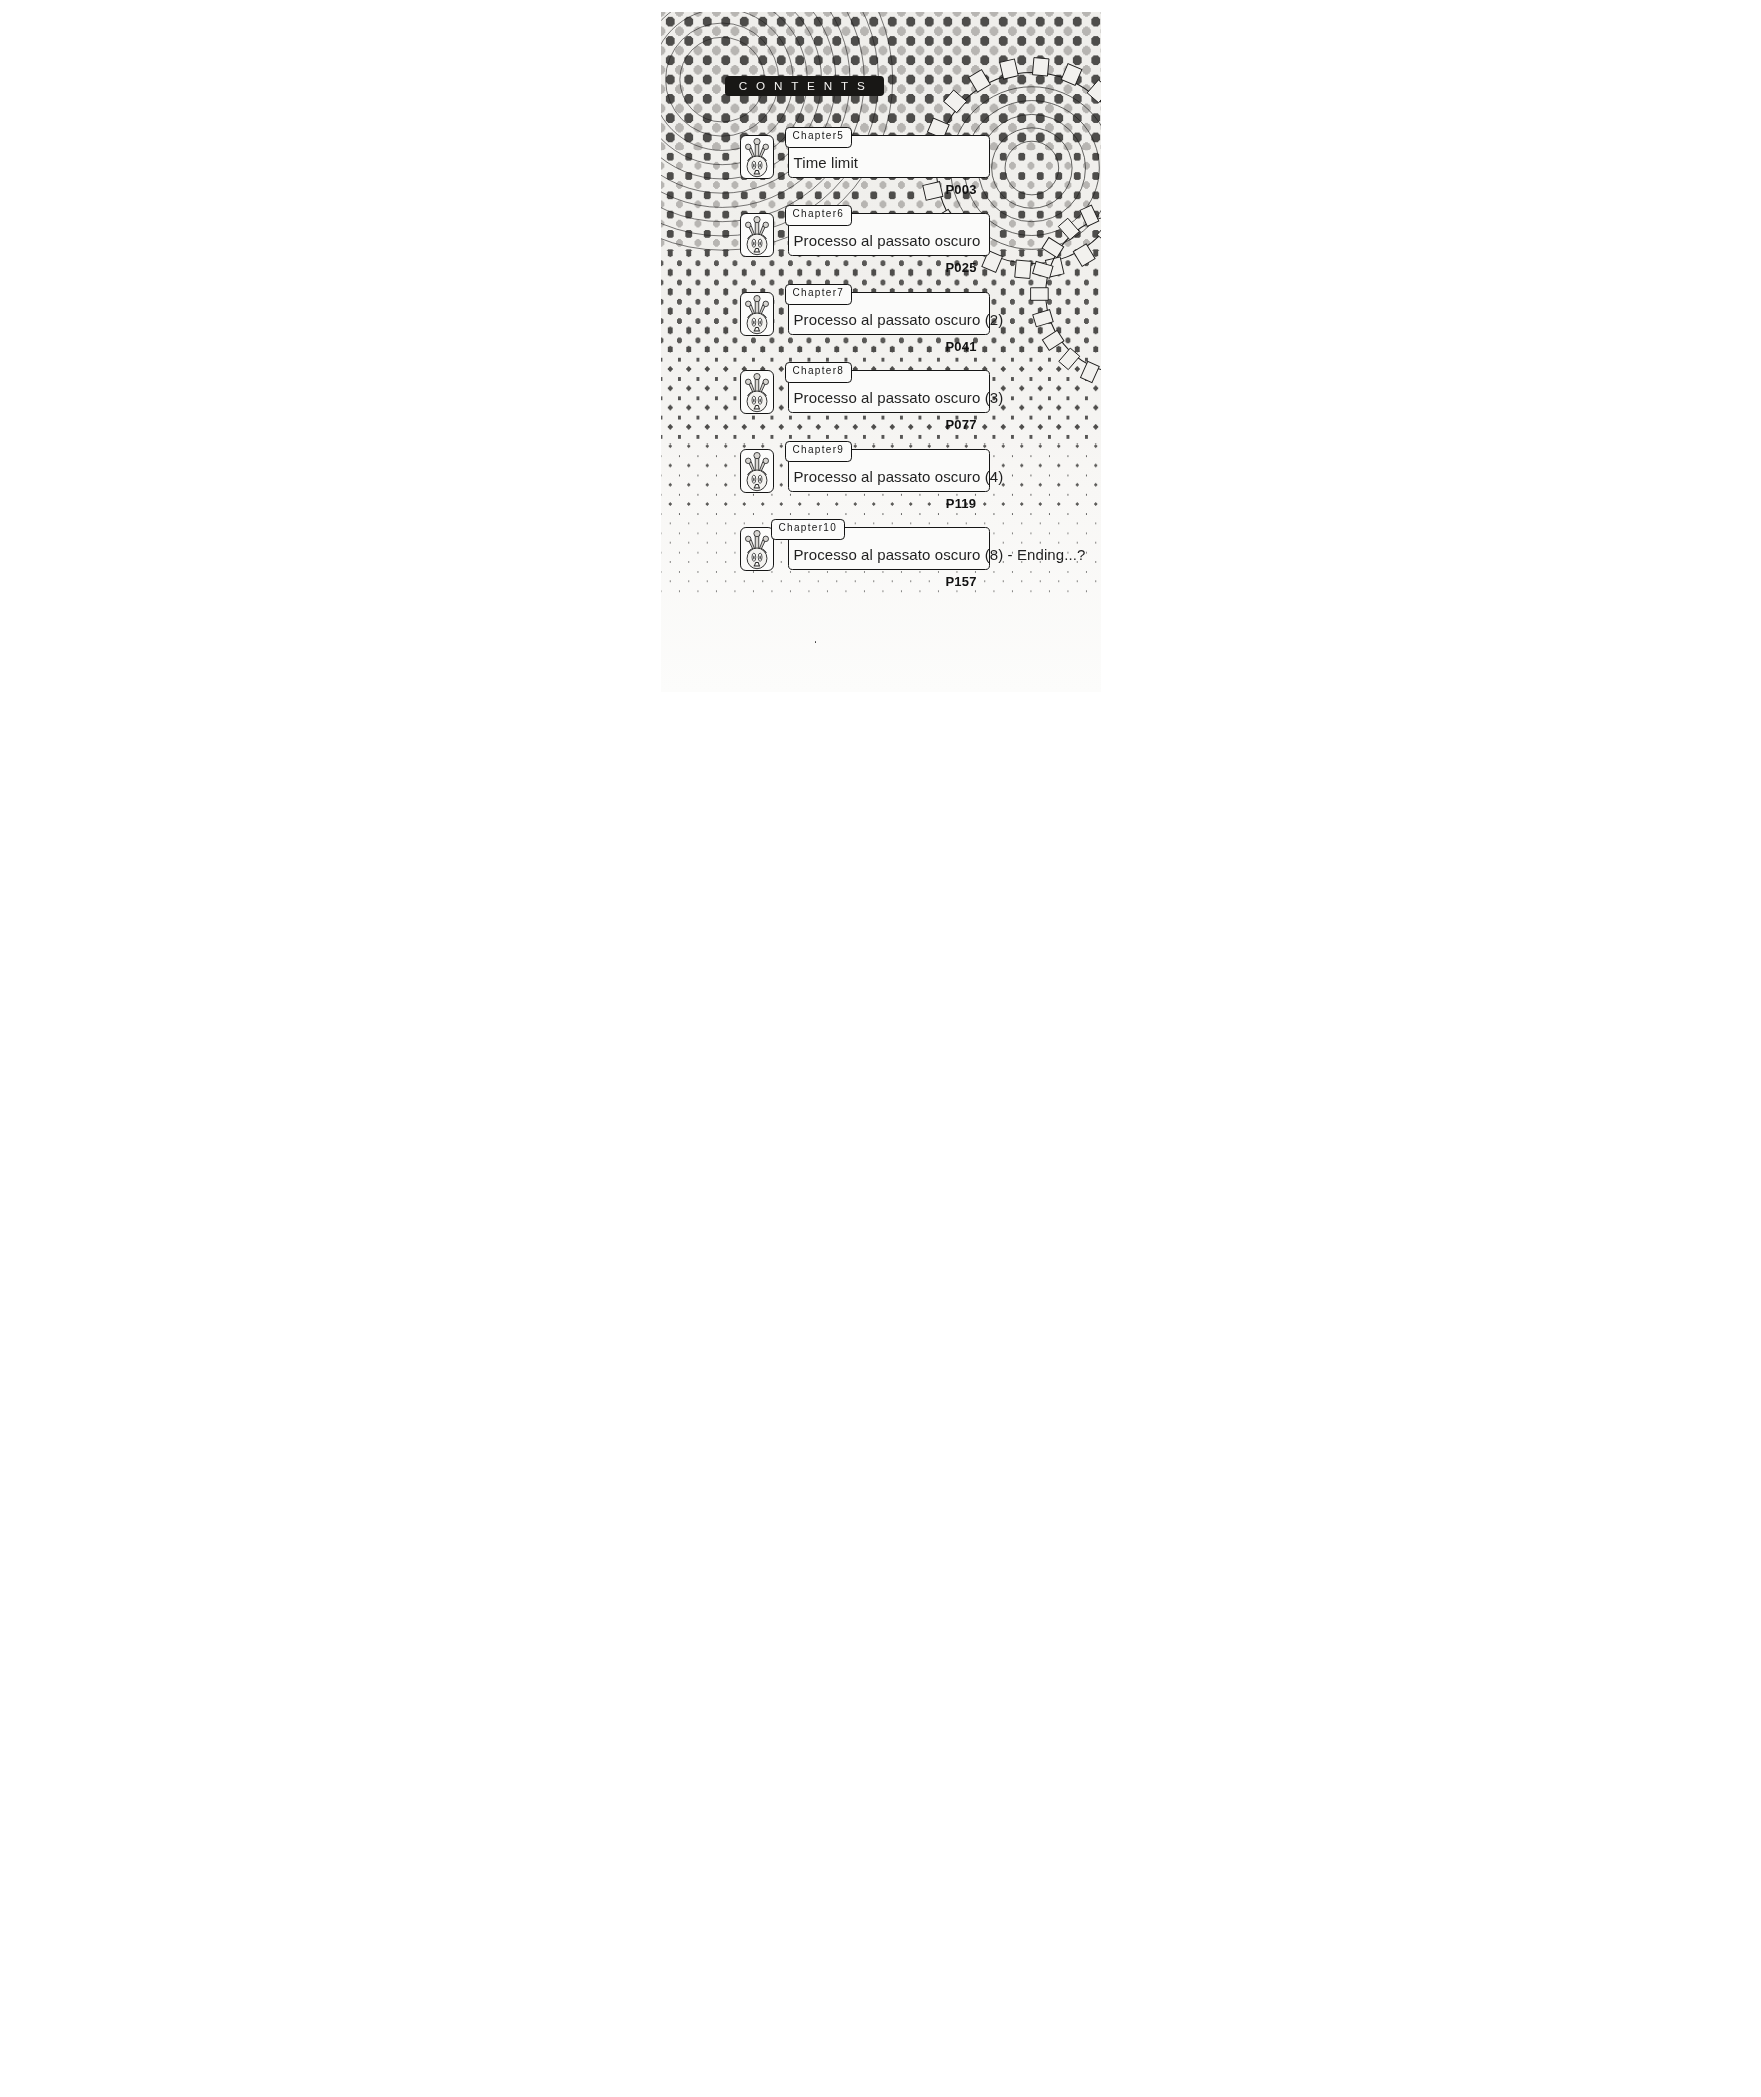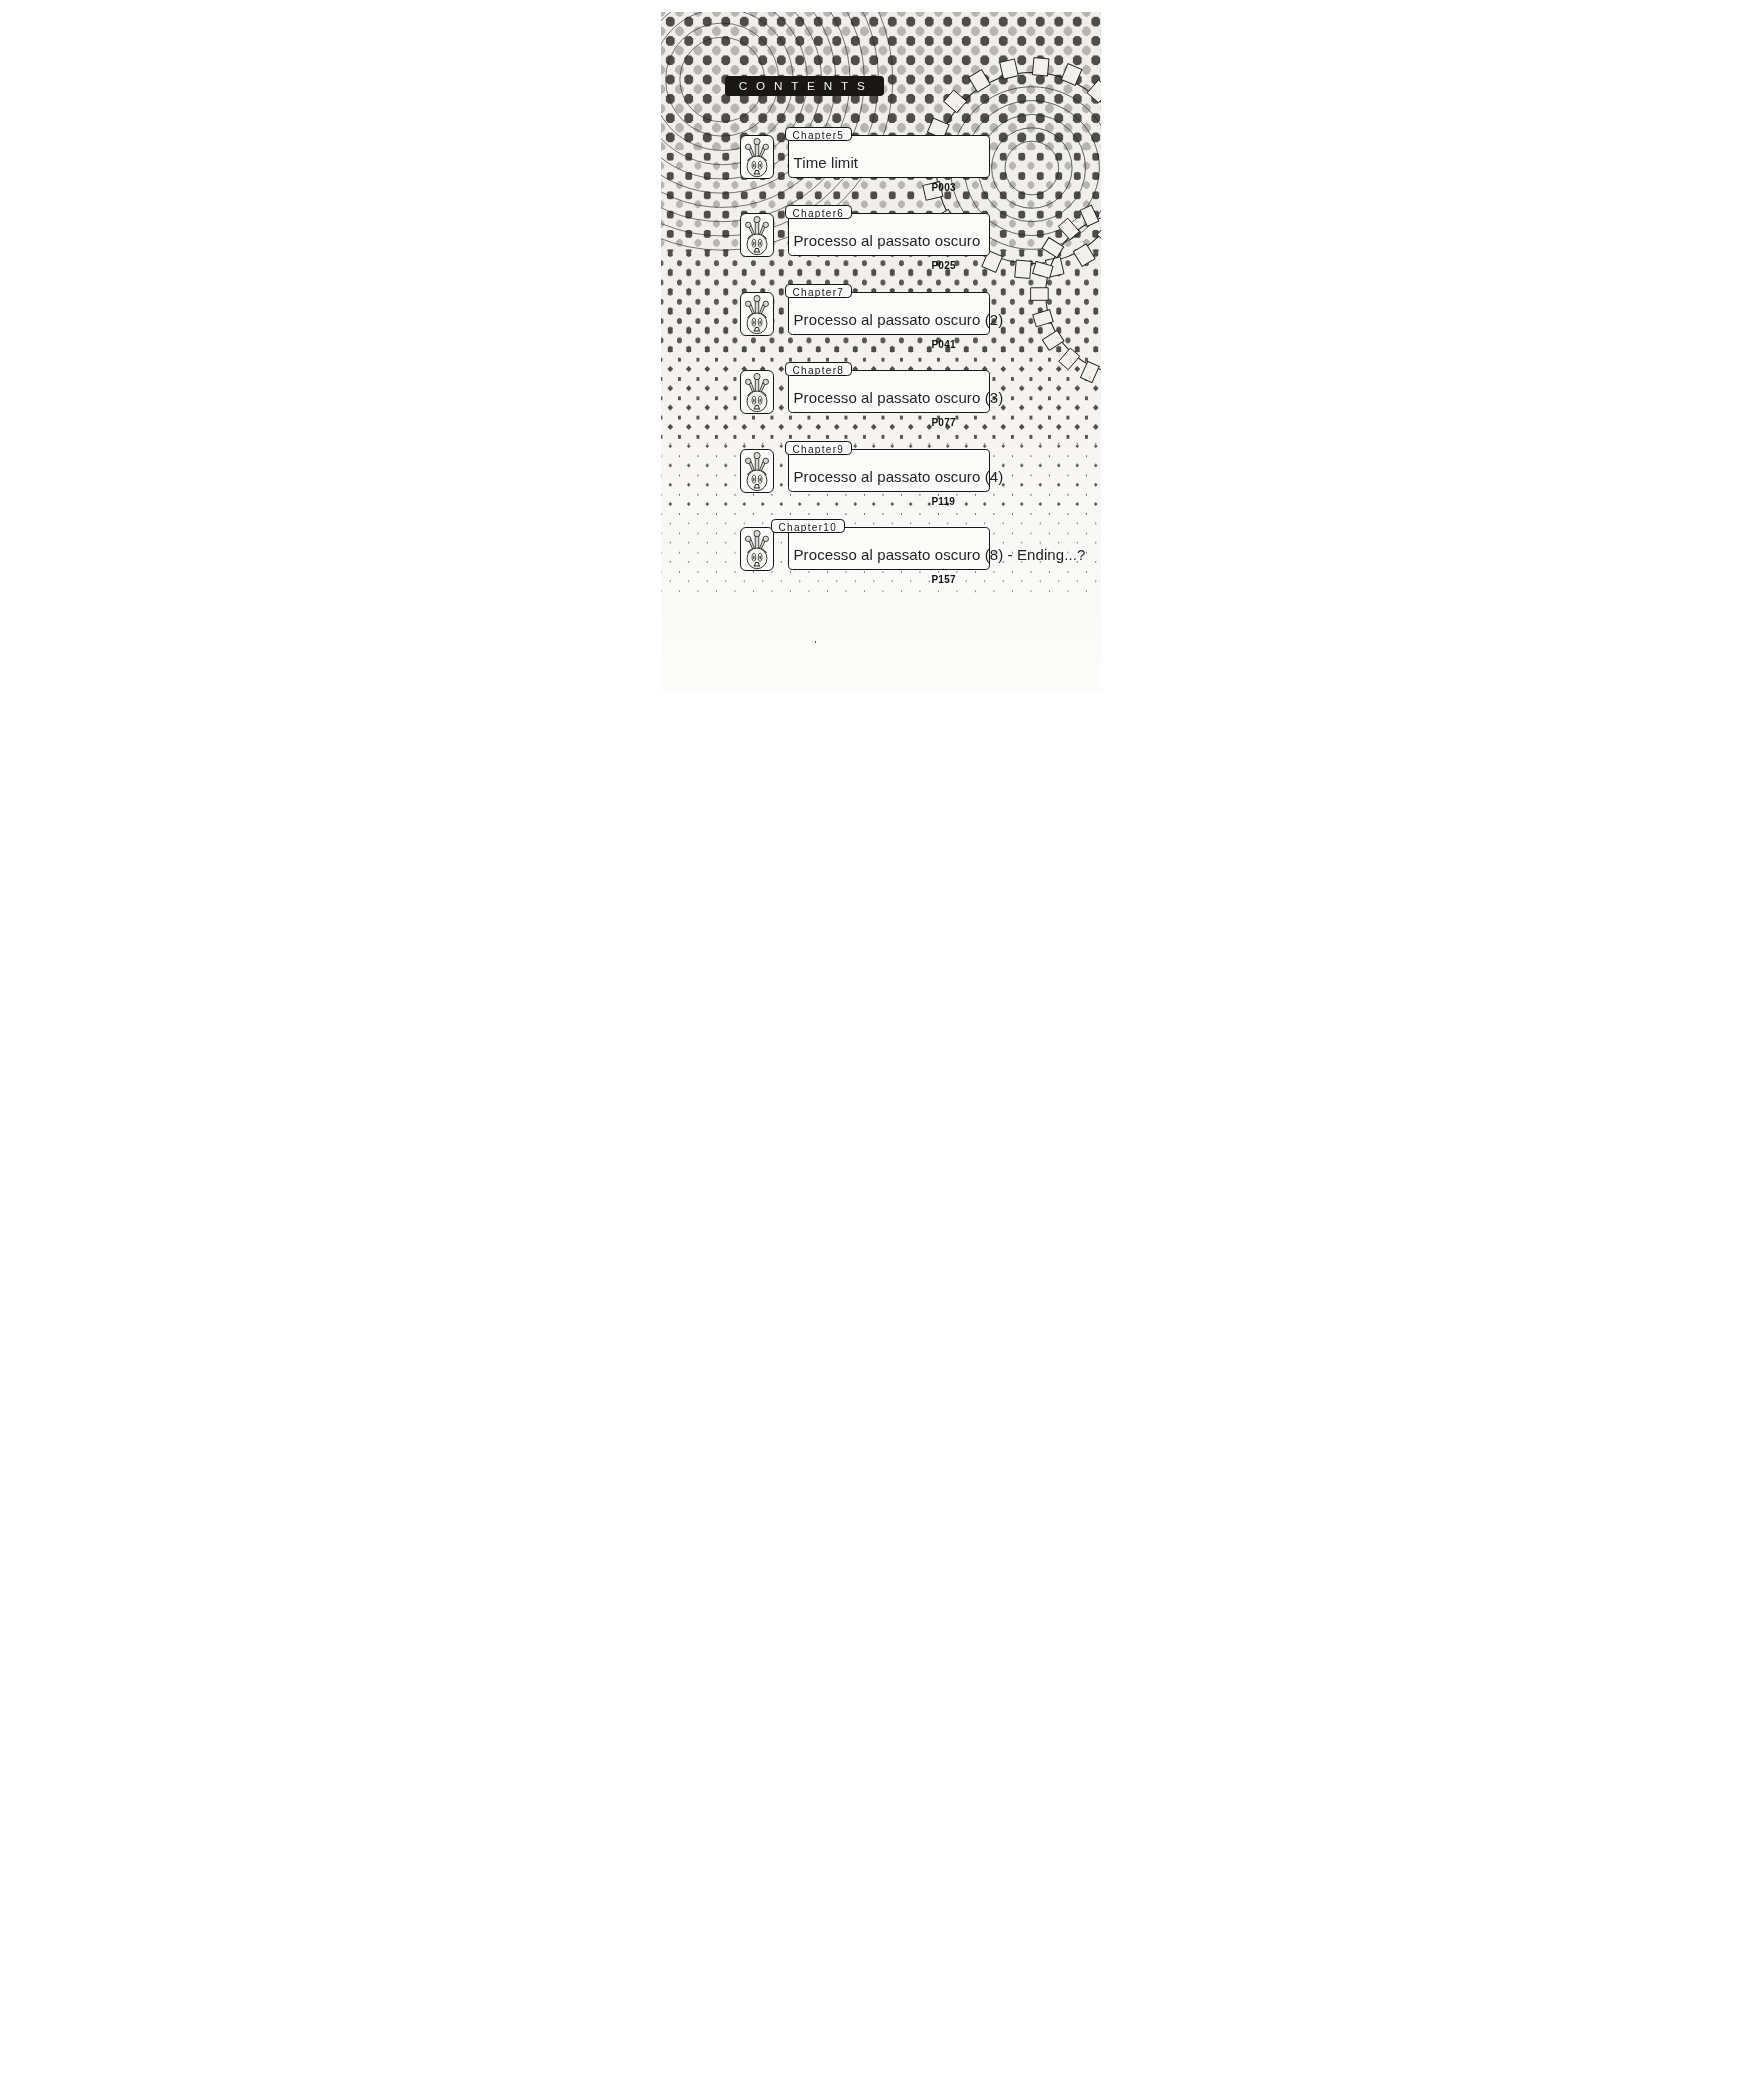--- a/index.html
+++ b/index.html
@@ -53,28 +53,28 @@
   .icon-box svg{display:block;width:100%;height:100%;}
   .main-box{
     position:absolute;left:127px;top:7.6px;width:202px;height:43px;z-index:3;
     background:#fbfbfa;border:1.1px solid #161616;border-radius:4.6px;box-sizing:border-box;
   }
   .title{
     position:absolute;left:133px;top:27px;width:193px;z-index:4;
     font-size:15px;color:#1f1f1f;letter-spacing:0.1px;white-space:nowrap;
   }
   .tab{
-    position:absolute;left:124px;top:0;height:14px;z-index:5;
+    position:absolute;left:124px;top:0;height:21px;z-index:5;
     background:#fbfbfa;border:1.1px solid #131313;border-radius:4.2px;box-sizing:border-box;
     padding:0 7.1px;line-height:15px;font-size:10px;letter-spacing:1.3px;color:#161616;
     white-space:nowrap;
   }
   .pageno{
     position:absolute;left:271px;top:55px;width:59px;z-index:5;
-    text-align:left;font-size:10px;font-weight:bold;letter-spacing:0.2px;color:#121212;
+    text-align:center;font-size:13px;font-weight:bold;letter-spacing:0.2px;color:#121212;
   }
   .stray-mark{position:absolute;left:154px;top:629px;width:1.7px;height:2.1px;background:#3a3a3a;border-radius:50%;z-index:2;}
 </style>
 </head>
 <body>
 
 <div class="page">
 
   <div class="dots b1"></div>
   <div class="dots b2"></div>

